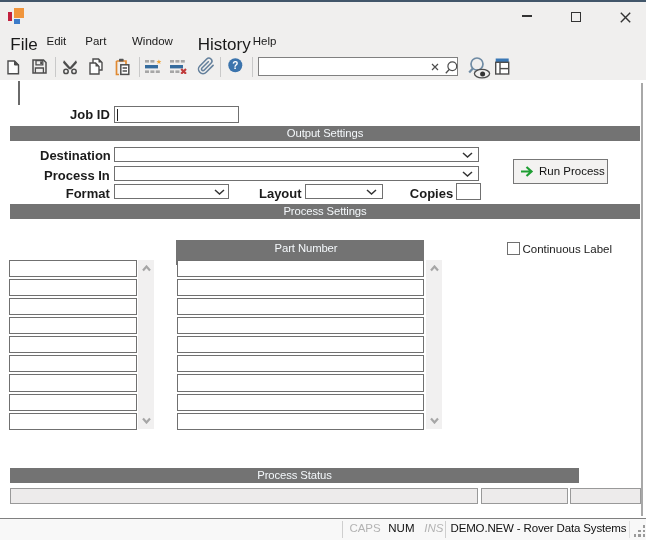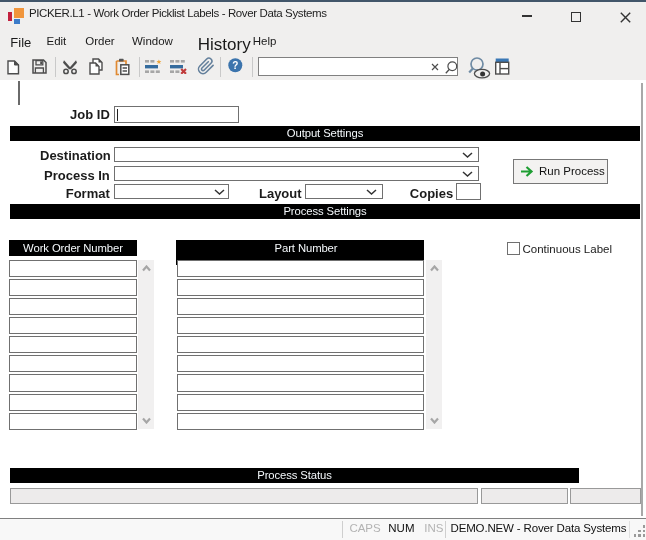--- a/index.html
+++ b/index.html
@@ -3,47 +3,46 @@
 <meta charset="utf-8">
 <style>
   * { margin:0; padding:0; box-sizing:border-box; }
   html,body { width:646px; height:540px; overflow:hidden; }
   #win {
     position:relative; width:646px; height:540px;
     font-family:"Liberation Sans", sans-serif;
     background:#ffffff;
   }
   .abs { position:absolute; }
-  .navy { background:#000000; color:#f4f8fb; font-size:11.3px; text-align:center; letter-spacing:-0.1px; }
+  .navy { background:#737373; color:#f4f8fb; font-size:11.3px; text-align:center; letter-spacing:-0.1px; }
   .inp { position:absolute; background:#fff; border:1px solid #707070; }
   .lbl { position:absolute; font-size:13px; color:#1b1b1b; text-align:right; white-space:nowrap;font-weight:bold; }
 </style>
 </head>
 <body>
 <div id="win">
 
   <div class="abs" style="left:0;top:0;width:646px;height:2px;background:#42566a;"></div>
 
   <div class="abs" style="left:0;top:2px;width:646px;height:30px;background:#f0efee;"></div>
 
   <div class="abs" style="left:7.8px;top:11.9px;width:4.6px;height:9px;background:#c2213f;"></div>
   <div class="abs" style="left:14px;top:8.3px;width:9.7px;height:9.7px;background:#f0953c;"></div>
   <div class="abs" style="left:14px;top:19.4px;width:5.9px;height:4.7px;background:#3d7cc9;"></div>
-  <div class="abs" style="left:29px;top:7.2px;font-size:11.5px;letter-spacing:-0.38px;color:#222;white-space:nowrap;">PICKER.L1 - Work Order Picklist Labels - Rover Data Systems</div>
 
   <div class="abs" style="left:522px;top:15px;width:10px;height:1.5px;background:#333;"></div>
   <div class="abs" style="left:570.5px;top:12px;width:10px;height:10px;border:1.3px solid #333;"></div>
   <svg class="abs" style="left:620px;top:12px;" width="11" height="11">
       <path d="M0.8 0.8 L10.2 10.2 M10.2 0.8 L0.8 10.2" stroke="#333" stroke-width="1.4"></path>
     </svg>
 
   <div class="abs" style="left:0;top:32px;width:646px;height:22px;background:#f0efee;"></div>
-  <div class="abs" style="top:34.5px;left:10.3px;font-size:13px;color:#1a1a1a;">File</div>
+  <div class="abs" style="top:34.5px;left:10.3px;font-size:17px;color:#1a1a1a;">File</div>
   <div class="abs" style="top:34.5px;left:46.5px;font-size:11.5px;color:#1a1a1a;">Edit</div>
-  <div class="abs" style="top:34.5px;left:85.3px;font-size:11.5px;color:#1a1a1a;">Order</div>
+  <div class="abs" style="top:34.5px;left:85.3px;font-size:11.5px;color:#1a1a1a;">Part</div>
   <div class="abs" style="top:34.5px;left:132px;font-size:11.5px;color:#1a1a1a;">Window</div>
   <div class="abs" style="top:34.5px;left:197.8px;font-size:17px;color:#1a1a1a;">History</div>
   <div class="abs" style="top:34.5px;left:252.7px;font-size:11.5px;color:#1a1a1a;">Help</div>
 
   <div class="abs" style="left:0;top:54px;width:646px;height:26px;background:#f0efee;"></div>
 
   <svg class="abs" style="left:7px;top:59.5px;" width="13" height="15">
     <path d="M1 1 H7.5 L11.5 5 V13.8 H1 Z" fill="#fdfdfd" stroke="#4d4d4d" stroke-width="1.4"></path>
     <path d="M7.5 1 V5 H11.5 Z" fill="#4d4d4d" stroke="#4d4d4d" stroke-width="1"></path>
   </svg>
@@ -169,21 +168,20 @@
     </svg>
 
   <div class="abs" style="left:513px;top:159px;width:95px;height:25px;background:#f3f2f1;border:1px solid #777;"></div>
   <svg class="abs" style="left:520px;top:165px;" width="14" height="13">
       <path d="M1 6.5 H10 M6.5 2 L11.5 6.5 L6.5 11" stroke="#1e9e33" stroke-width="2.2" fill="none"></path>
     </svg>
   <div class="abs" style="left:539px;top:165px;font-size:11.5px;color:#111;">Run Process</div>
 
   <div class="navy abs" style="left:10px;top:204px;width:630px;height:14.5px;line-height:14.5px;">Process Settings</div>
 
-  <div class="navy abs" style="left:9px;top:239.5px;width:128px;height:16.5px;line-height:16.5px;">Work Order Number</div>
   <div class="navy abs" style="left:176px;top:239.5px;width:248px;height:25px;line-height:16.5px;padding-left:12px;">Part Number</div>
 
   <div class="inp" style="left:507px;top:242px;width:13px;height:12.5px;"></div>
   <div class="abs" style="left:522.5px;top:242.5px;font-size:11.5px;color:#1b1b1b;">Continuous Label</div>
 
   <div id="rows">
   <div class="inp" style="left:8.6px;top:259.50px;width:128.4px;height:17.2px;"></div>
   <div class="inp" style="left:176.5px;top:259.50px;width:247px;height:17.2px;"></div>
   <div class="inp" style="left:8.6px;top:278.65px;width:128.4px;height:17.2px;"></div>
   <div class="inp" style="left:176.5px;top:278.65px;width:247px;height:17.2px;"></div>
@@ -223,21 +221,21 @@
   <div class="abs" style="left:481px;top:488.2px;width:86.5px;height:15.5px;background:#edebeb;border:1px solid #999;"></div>
   <div class="abs" style="left:570px;top:488.2px;width:71px;height:15.5px;background:#edebeb;border:1px solid #999;"></div>
 
   <div class="abs" style="left:0;top:517.5px;width:646px;height:1.5px;background:#808080;"></div>
   <div class="abs" style="left:0;top:519px;width:646px;height:21px;background:#f8f8f8;"></div>
   <div class="abs" style="left:342px;top:520.5px;width:1px;height:17px;background:#cfcfcf;"></div>
   <div class="abs" style="left:444.7px;top:520.5px;width:1px;height:17px;background:#cfcfcf;"></div>
   <div class="abs" style="left:629px;top:520.5px;width:1px;height:17px;background:#e0e0e0;"></div>
   <div class="abs" style="left:349.4px;top:522px;font-size:11.5px;color:#b3b3b3;">CAPS</div>
   <div class="abs" style="left:388.3px;top:522px;font-size:11.5px;color:#111;">NUM</div>
-  <div class="abs" style="left:424.2px;top:522px;font-size:11.5px;color:#b3b3b3;">INS</div>
+  <div class="abs" style="left:424.2px;top:522px;font-size:11.5px;color:#b3b3b3;font-style:italic;">INS</div>
   <div class="abs" style="left:450.5px;top:521.5px;font-size:11.5px;letter-spacing:-0.15px;color:#111;white-space:nowrap;">DEMO.NEW - Rover Data Systems</div>
   <div id="grip">
   <div class="abs" style="left:642.5px;top:525px;width:2.5px;height:2.5px;background:#9a9a9a;"></div>
   <div class="abs" style="left:642.5px;top:529.5px;width:2.5px;height:2.5px;background:#9a9a9a;"></div>
   <div class="abs" style="left:642.5px;top:534px;width:2.5px;height:2.5px;background:#9a9a9a;"></div>
   <div class="abs" style="left:638px;top:529.5px;width:2.5px;height:2.5px;background:#9a9a9a;"></div>
   <div class="abs" style="left:638px;top:534px;width:2.5px;height:2.5px;background:#9a9a9a;"></div>
   <div class="abs" style="left:633.5px;top:534px;width:2.5px;height:2.5px;background:#9a9a9a;"></div>
   </div>
 </div>

